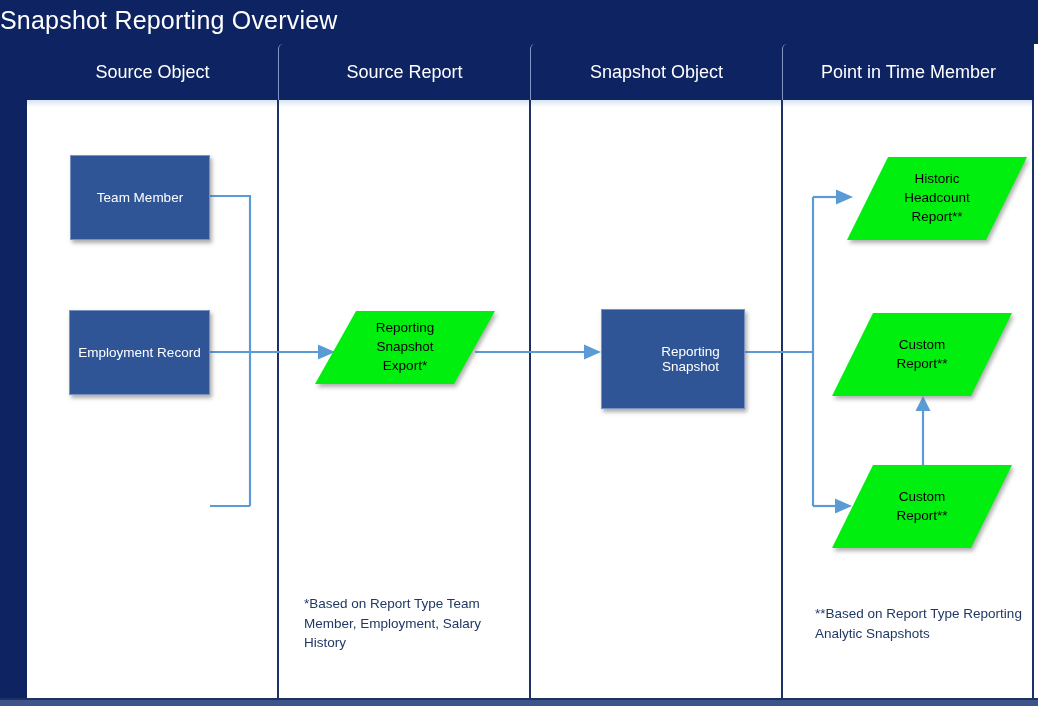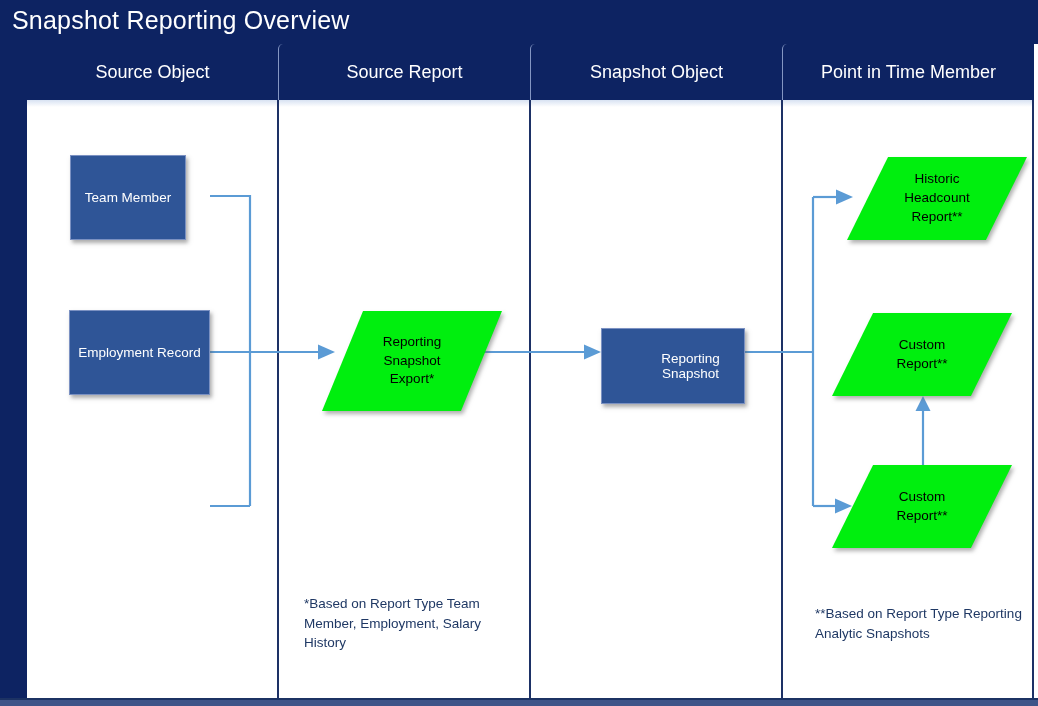--- a/index.html
+++ b/index.html
@@ -8,21 +8,21 @@
     --green:#00ef0e;
     --connector-blue:#5b9bd5;
     --footnote-text:#1f3864;
   }
   *{box-sizing:border-box;margin:0;padding:0;}
   html,body{background:#ffffff;font-family:"Liberation Sans",sans-serif;}
   #stage{position:relative;width:1038px;height:706px;background:#ffffff;overflow:hidden;}
 
   
   .title-band{position:absolute;left:0;top:0;width:1038px;height:44px;background:var(--navy);}
-  .title-band h1{color:#ffffff;font-size:25px;font-weight:500;line-height:40px;padding-left:12px;letter-spacing:.2px;}
+  .title-band h1{color:#ffffff;font-size:25px;font-weight:500;line-height:40px;letter-spacing:.2px;}
   .left-strip{position:absolute;left:0;top:44px;width:27px;height:662px;background:var(--navy);}
   .header-band{position:absolute;left:27px;top:44px;width:1007px;height:56px;background:var(--navy);display:flex;}
   .header-cell{flex:1;display:flex;align-items:center;justify-content:center;color:#ffffff;font-size:18px;border-radius:5px 5px 0 0;}
   .header-cell + .header-cell{border-left:1px solid #8496c2;}
   .body-area{position:absolute;left:27px;top:100px;width:1007px;height:598px;background:linear-gradient(#d8e2f2 0,#ffffff 7px);}
   .col-divider{position:absolute;top:100px;height:598px;width:2px;background:#1d3166;}
   .bottom-bar{position:absolute;left:0;top:698px;width:1038px;height:8px;background:linear-gradient(#1c3263 0,#1c3263 2px,#3e5488 2px);}
 
   
   .rect-node{position:absolute;background:var(--box-blue);border:1px solid #7b91c2;box-shadow:2px 3px 4px rgba(90,90,90,.5);
@@ -89,34 +89,34 @@
     <g>
       <path d="M813,506 H836"></path>
       <polygon points="835,498.5 852,506 835,513.5"></polygon>
     </g>
     <g>
       <path d="M923,465 V410"></path>
       <polygon points="915.5,411 923,396 930.5,411"></polygon>
     </g>
   </svg>
 
-  <div class="rect-node" style="left:70px;top:155px;width:116px;height:85px;">
+  <div class="rect-node" style="left:70px;top:155px;width:140px;height:85px;">
     <span>Team Member</span>
   </div>
   <div class="rect-node" style="left:69px;top:310px;width:141px;height:85px;">
     <span>Employment Record</span>
   </div>
 
-  <div class="para-node" style="left:322px;top:311px;width:180px;height:100px;">
+  <div class="para-node" style="left:315px;top:311px;width:180px;height:73px;">
     <div class="shape">
       <span class="lbl" style="width:80px;">Reporting Snapshot Export*</span>
     </div>
   </div>
 
-  <div class="rect-node" style="left:601px;top:328px;width:144px;height:76px;padding-left:35px;">
+  <div class="rect-node" style="left:601px;top:309px;width:144px;height:100px;padding-left:35px;">
     <span>Reporting Snapshot</span>
   </div>
 
   <div class="para-node" style="left:847px;top:157px;width:180px;height:83px;">
     <div class="shape">
       <span class="lbl" style="width:90px;">Historic Headcount Report**</span>
     </div>
   </div>
   <div class="para-node" style="left:832px;top:313px;width:180px;height:83px;">
     <div class="shape">

